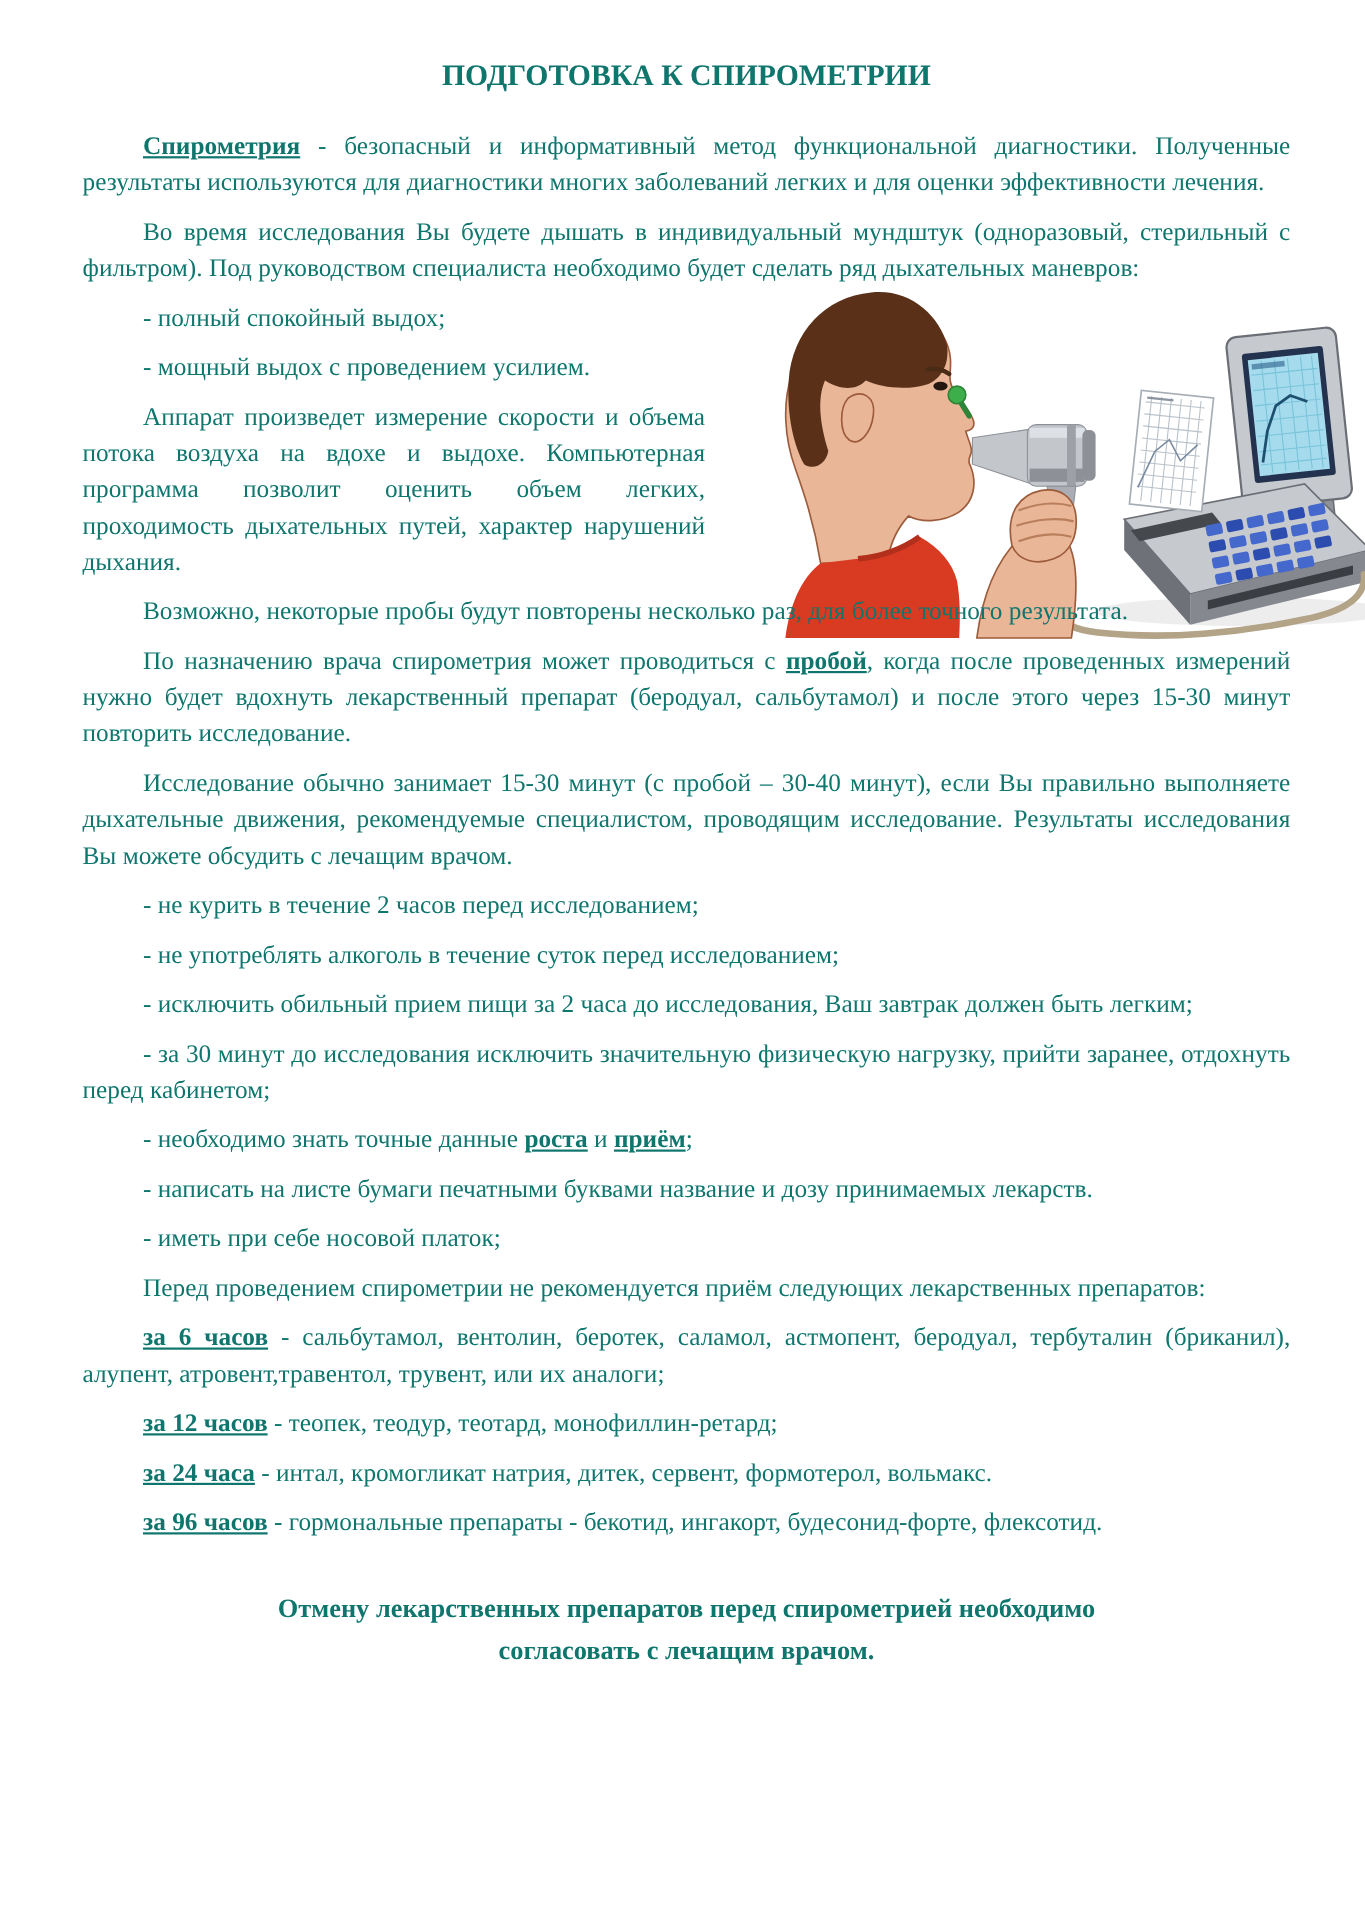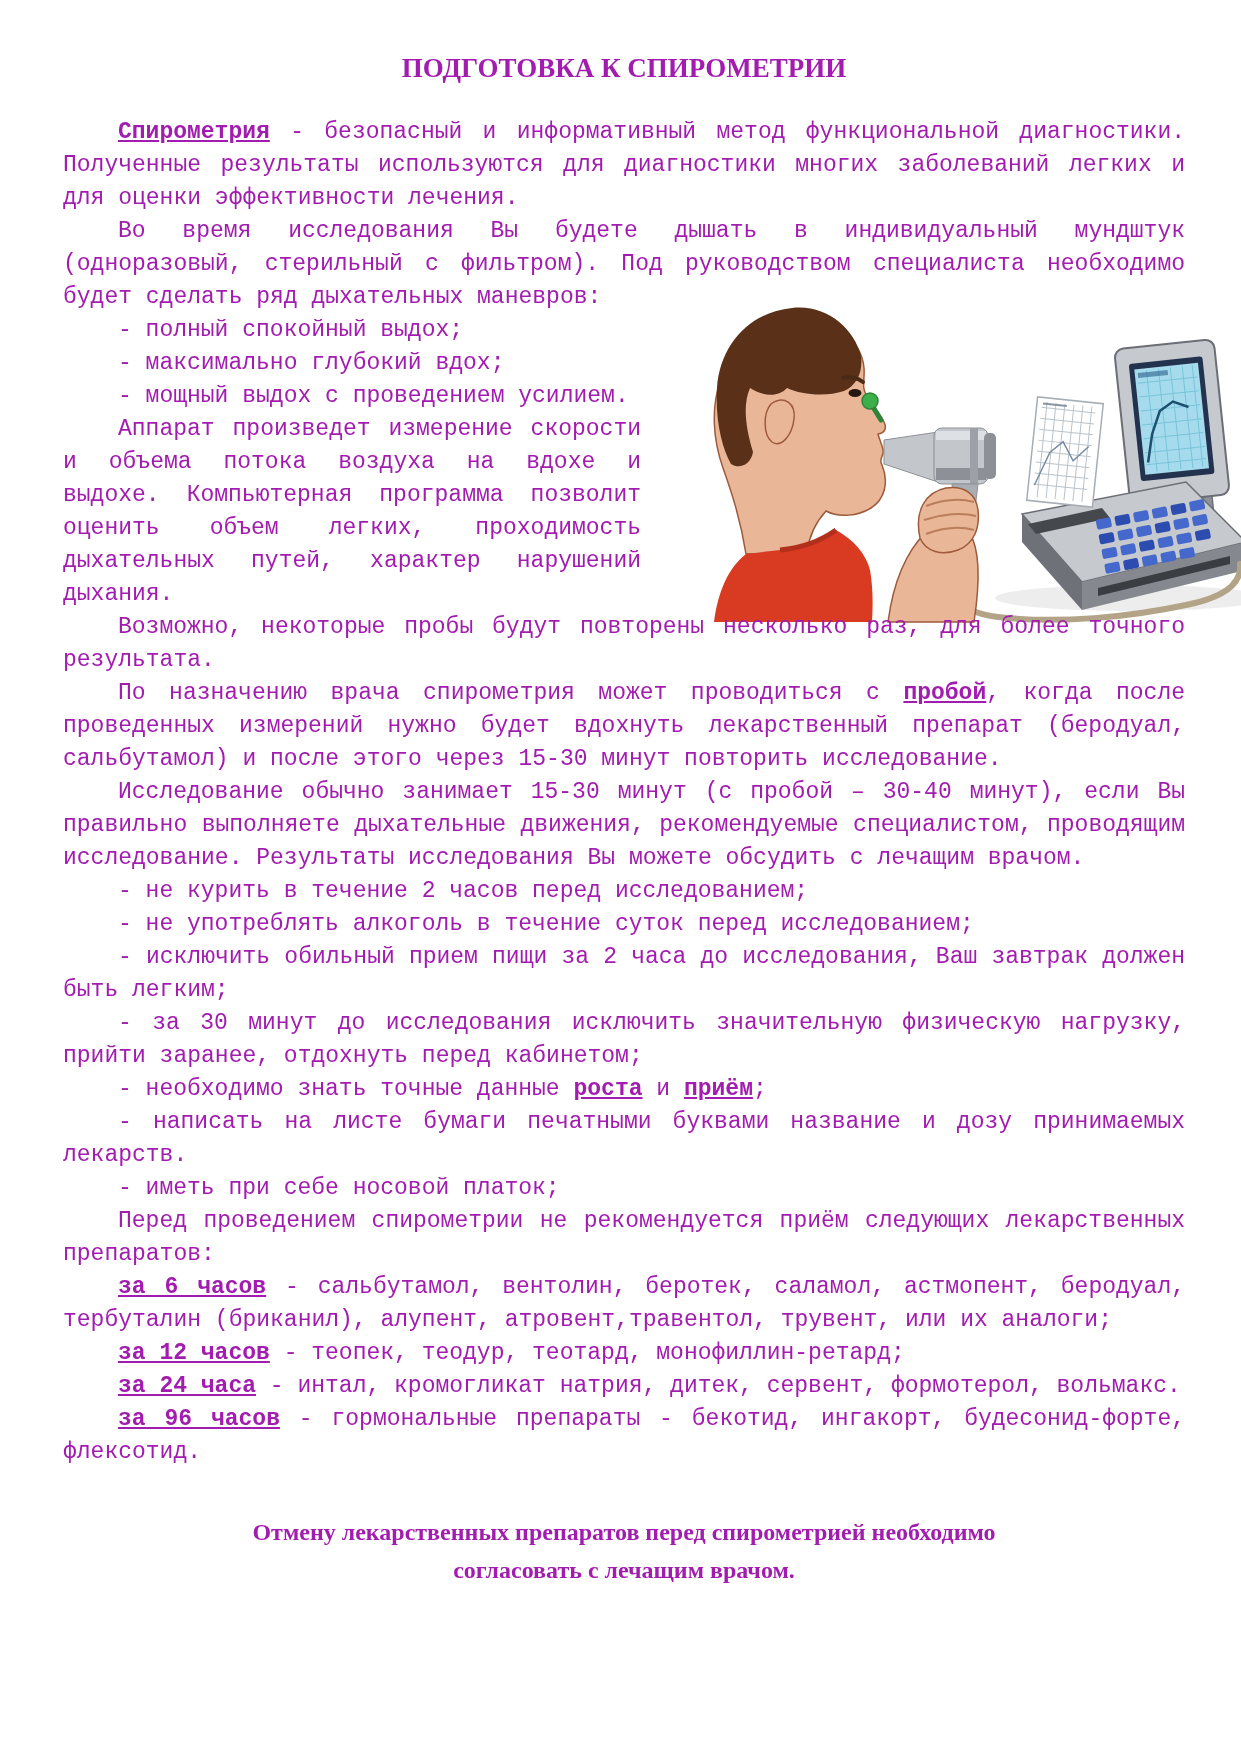--- a/index.html
+++ b/index.html
@@ -7,35 +7,34 @@
     position: relative;
     width: 1241px;
     height: 1755px;
     margin: 0 auto;
     background: #ffffff;
     box-sizing: border-box;
     padding: 50px 56px 0 63px;
     font-family: "Liberation Serif", "DejaVu Serif", serif;
     font-size: 23px;
     line-height: 33px;
-    color: #a21caf;
+    color: #0f766e;
     overflow: hidden;
   }
   .title {
     margin: 0 0 30px 0;
     font-size: 27px;
     line-height: 36px;
     font-weight: bold;
     text-align: center;
   }
   .para {
-    margin: 0;
+    margin: 12px;
     text-align: justify;
     text-indent: 55px;
-    font-family: Liberation Mono, monospace;
   }
   .bu { font-weight: bold; text-decoration: underline; }
   .figure {
     float: right;
     width: 560px;
     height: 265px;
     margin: -12px -30px 0 14px;
   }
   .figure svg {
     display: block;
@@ -154,21 +153,20 @@
       <path d="M 330 256 C 316 300 324 320 368 325 C 430 332 500 325 556 313 C 596 305 612 291 610 272" stroke-width="6" fill="none" stroke-linecap="round" stroke="#b3a387"></path>
 
       <path d="M 258 330 C 263 292 276 260 296 240 C 310 228 330 228 340 242 C 350 258 350 290 344 330 Z" stroke="#9c5b3a" stroke-width="1.5" fill="#e9b697"></path>
 
       <path d="M 290 246 C 284 218 296 200 316 196 C 334 193 346 202 348 218 C 350 236 344 252 328 258 C 312 264 296 260 290 246 Z" stroke="#9c5b3a" stroke-width="1.5" fill="#e9b697"></path>
       <path d="M 296 214 C 312 208 330 206 344 210 M 294 228 C 312 222 332 220 346 224 M 296 242 C 312 236 330 234 344 238" stroke="#b97f5c" stroke-width="2" fill="none"></path>
     </svg>
   </div>
 
   <p class="para">- полный спокойный выдох;</p>
-  <p class="para">- максимально глубокий вдох;</p>
   <p class="para">- мощный выдох с проведением усилием.</p>
 
   <p class="para">Аппарат произведет измерение скорости и объема потока воздуха на вдохе и выдохе. Компьютерная программа позволит оценить объем легких, проходимость дыхательных путей, характер нарушений дыхания.</p>
 
   <p class="para">Возможно, некоторые пробы будут повторены несколько раз, для более точного результата.</p>
 
   <p class="para"><span>По назначению врача спирометрия может проводиться с </span><span class="bu">пробой</span><span>, когда после проведенных измерений нужно будет вдохнуть лекарственный препарат (беродуал, сальбутамол) и после этого через 15-30 минут повторить исследование.</span></p>
 
   <p class="para">Исследование обычно занимает 15-30 минут (с пробой – 30-40 минут), если Вы правильно выполняете дыхательные движения, рекомендуемые специалистом, проводящим исследование. Результаты исследования Вы можете обсудить с лечащим врачом.</p>
 

